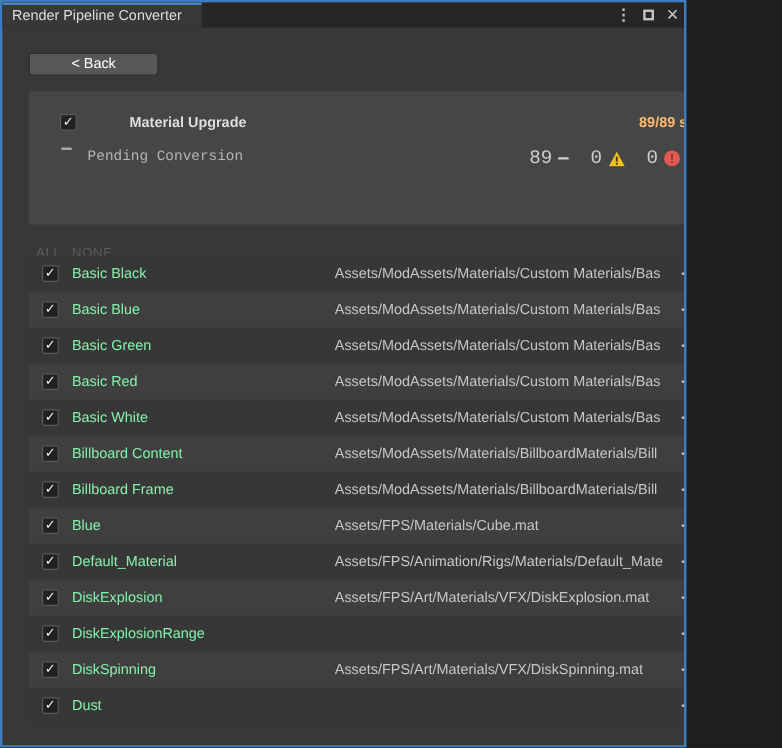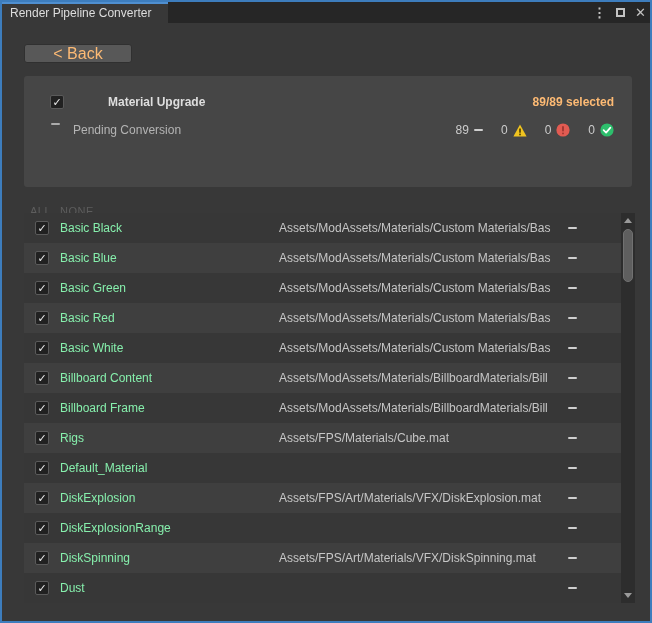--- a/index.html
+++ b/index.html
@@ -1,21 +1,21 @@
 <!DOCTYPE html>
 <html><head>
 <meta charset="utf-8">
 <style>
   * { margin: 0; padding: 0; box-sizing: border-box; }
   html, body { background: #1e1e1e; }
   body { font-family: "Liberation Sans", sans-serif; }
 
   .window {
     position: relative;
-    width: 652px; height: 623px;
+    width: 572px; height: 623px;
     background: #383838;
     border: 2px solid #3d7dbd;
     overflow: hidden;
   }
 
   
   .titlebar {
     position: absolute; top: 0; left: 0; right: 0; height: 21px;
     background: #262626;
   }
@@ -35,40 +35,40 @@
   .kebab { font-size: 13px; font-weight: bold; line-height: 1; cursor: default; }
   .maxbox { display: inline-block; width: 9px; height: 9px; border: 2px solid #c3c3c3; }
   .closex { font-size: 13px; line-height: 1; }
 
   
   .back-btn {
     position: absolute; top: 42px; left: 22px;
     width: 108px; height: 19px;
     background: #585858;
     border: 1px solid #303030; border-radius: 3px;
-    color: #fdba74; font-size: 16px; line-height: 17px; text-align: center;
+    color: #ffffff; font-size: 12px; line-height: 17px; text-align: center;
   }
 
   
   .panel {
     position: absolute; top: 74px; left: 22px; width: 608px; height: 111px;
     background: #464646; border-radius: 3px;
   }
   .panel-row1 {
     position: absolute; top: 19px; left: 26px; right: 18px;
     display: flex; align-items: center;
   }
   .panel-row1 .title { margin-left: 8px; color: #dedede; font-size: 12px; font-weight: bold; padding-left: 36px; }
   .panel-row1 .selected { margin-left: auto; color: #fdba74; font-size: 12px; font-weight: bold; }
   .panel-row2 {
     position: absolute; top: 47px; left: 27px; right: 18px;
-    display: flex; align-items: flex-start;
+    display: flex; align-items: flex-start; font-family: Liberation Mono, monospace;
   }
   .panel-row2 .pending-label { margin-left: 13px; color: #b4b4b4; font-size: 12px; }
-  .counts { margin-left: auto; display: flex; align-items: center; gap: 5px; color: #cccccc; font-size: 12px; }
+  .counts { margin-left: auto; display: flex; align-items: center; gap: 5px; color: #cccccc; font-size: 16px; }
   .counts .num { color: #cccccc; }
   .counts .gap { width: 8px; }
   .minus-bar { display: inline-block; width: 9px; height: 2px; background: #ababab; border-radius: 1px; }
   .desc {
     position: absolute; top: 68px; left: 24px; width: 572px;
     color: #c2c2c2; font-size: 12px; line-height: 16px;
   }
 
   
   .cb {
@@ -248,30 +248,31 @@
     </span>
     <span class="mat-name">Billboard Frame</span>
     <span class="mat-path">Assets/ModAssets/Materials/BillboardMaterials/Bill</span>
     <span class="row-dash"></span>
   </div>
 
   <div class="row odd">
     <span class="cb">
       <span class="check">✓</span>
     </span>
-    <span class="mat-name">Rigs</span>
+    <span class="mat-name">Blue</span>
     <span class="mat-path">Assets/FPS/Materials/Cube.mat</span>
     <span class="row-dash"></span>
   </div>
 
   <div class="row even">
     <span class="cb">
       <span class="check">✓</span>
     </span>
     <span class="mat-name">Default_Material</span>
+    <span class="mat-path">Assets/FPS/Animation/Rigs/Materials/Default_Mate</span>
     <span class="row-dash"></span>
   </div>
 
   <div class="row odd">
     <span class="cb">
       <span class="check">✓</span>
     </span>
     <span class="mat-name">DiskExplosion</span>
     <span class="mat-path">Assets/FPS/Art/Materials/VFX/DiskExplosion.mat</span>
     <span class="row-dash"></span>

